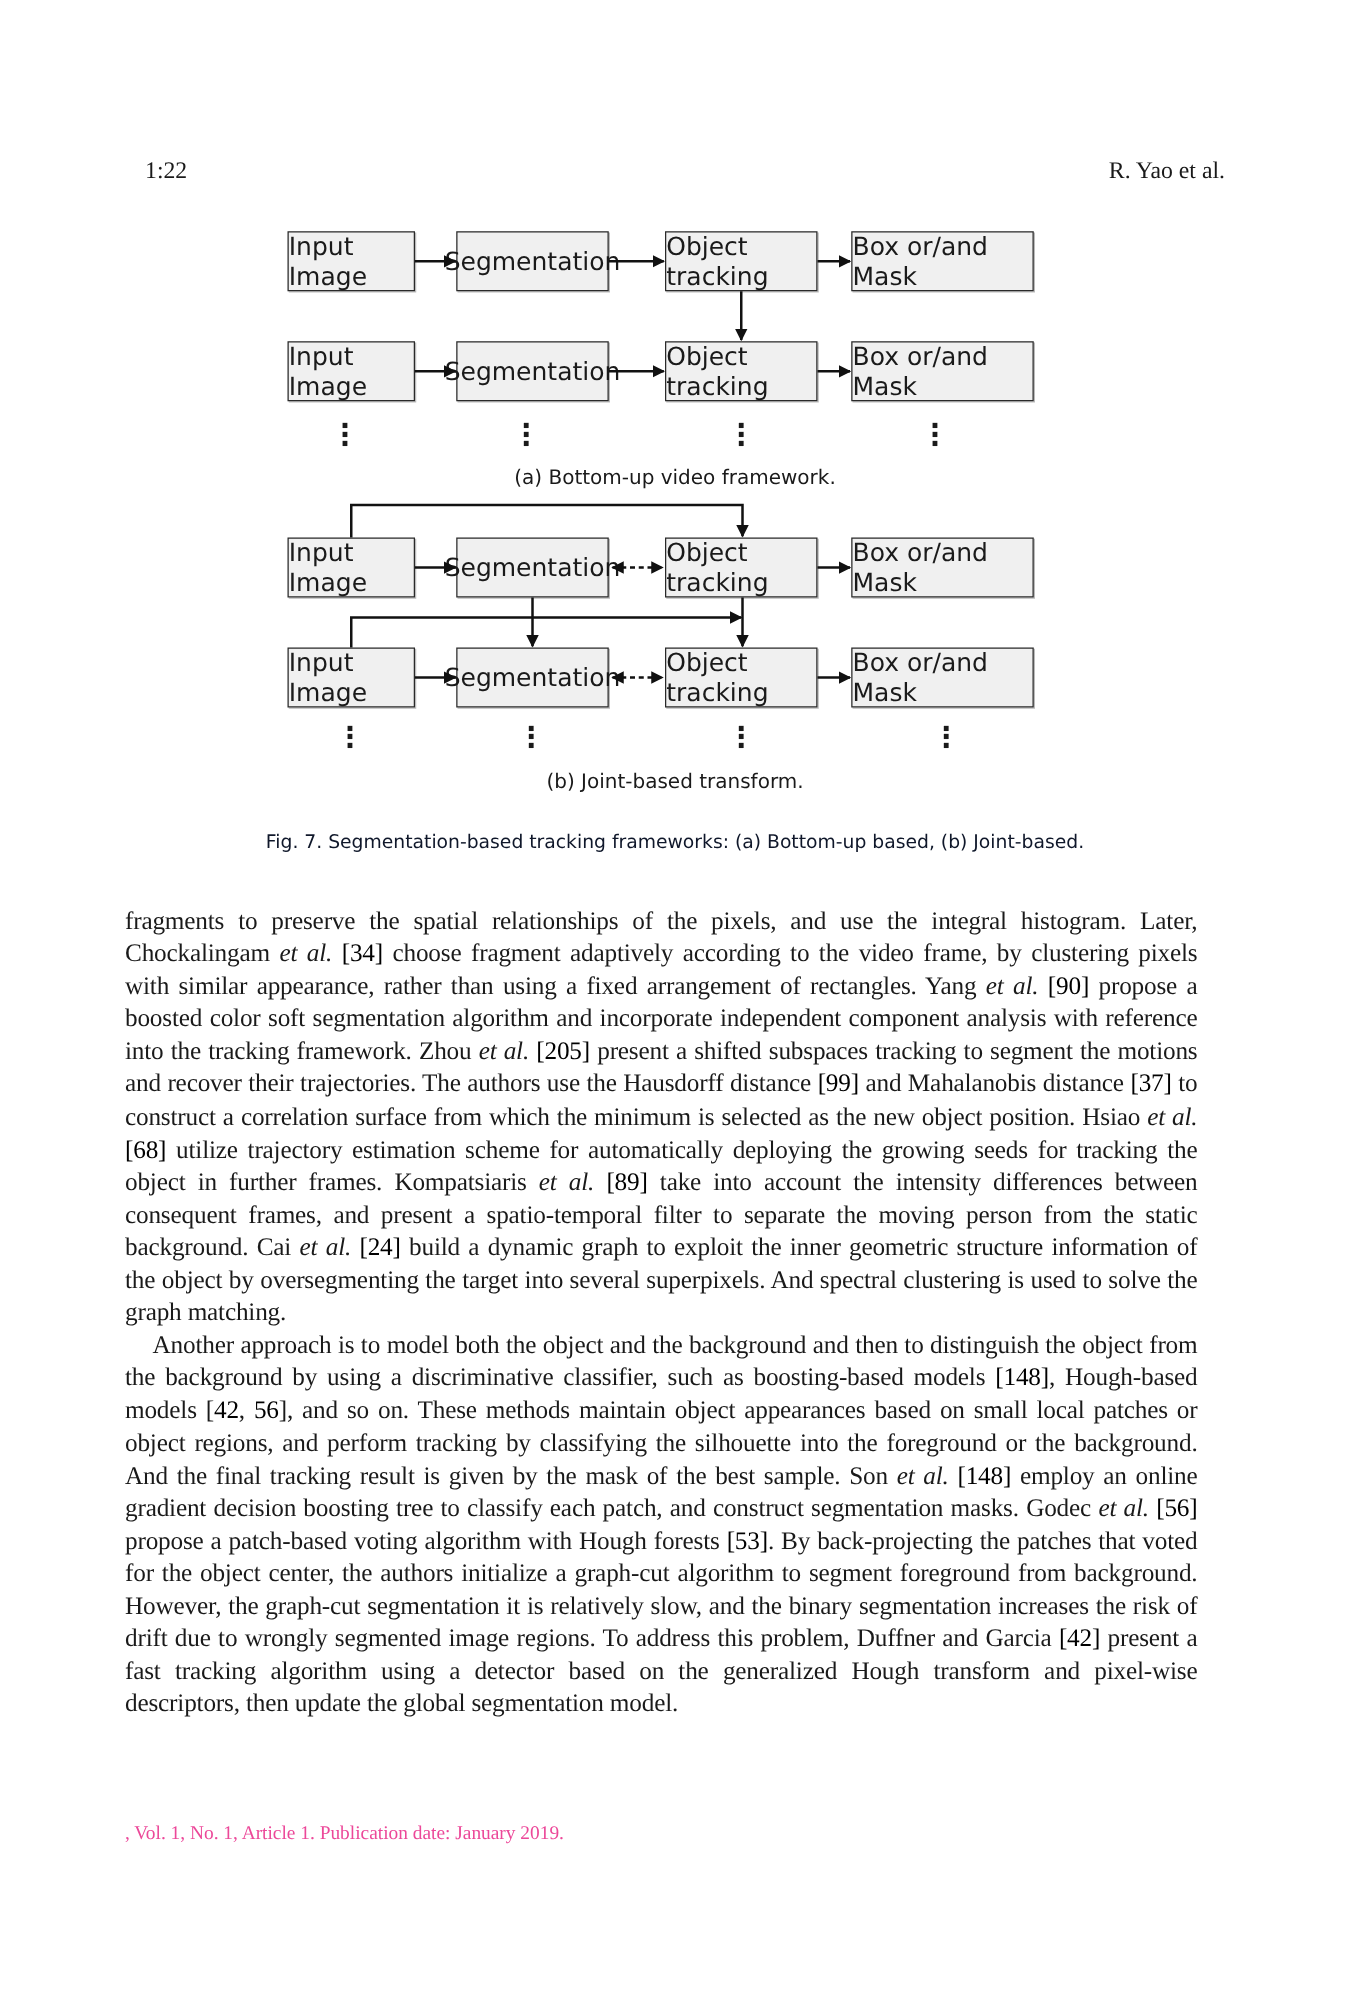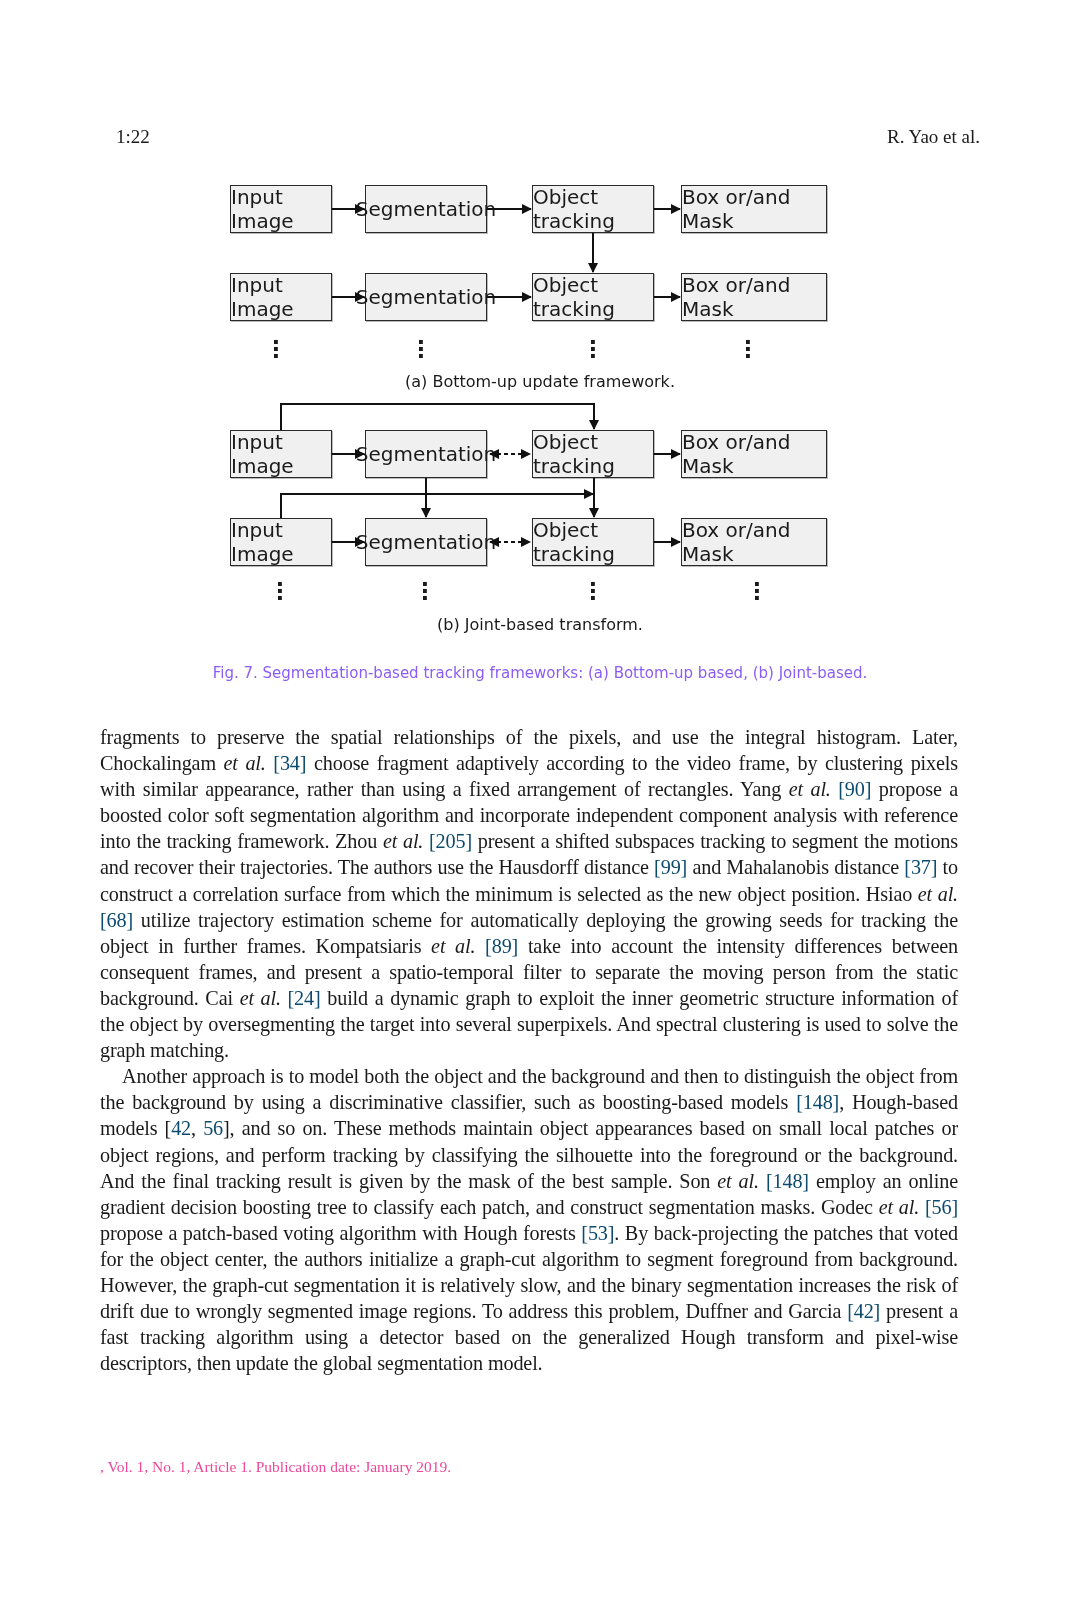--- a/index.html
+++ b/index.html
@@ -14,28 +14,28 @@
   .box { position: absolute; height: 48px; box-sizing: border-box; border: 1.6px solid #2a2a2a;
          background: #f0f0f0; display: flex; align-items: center; justify-content: center;
          font-family: "DejaVu Sans", "Liberation Sans", sans-serif; font-size: 20px; color: #1a1a1a;
          box-shadow: 1px 1px 0 #bbb; }
   .vdots { position: absolute; font-size: 22px; line-height: 8px; font-weight: bold;
            font-family: "DejaVu Sans", sans-serif; width: 10px; text-align: center; }
   .vdots span { display: block; height: 7px; }
   .subcap { position: absolute; left: 0; width: 1080px; text-align: center;
             font-family: "DejaVu Sans", "Liberation Sans", sans-serif; font-size: 16px; }
   .figcap { position: absolute; top: 664px; left: 0; width: 1080px; text-align: center;
-            font-family: "DejaVu Sans", "Liberation Sans", sans-serif; font-size: 15px; color: #8b5cf6; }
+            font-family: "DejaVu Sans", "Liberation Sans", sans-serif; font-size: 15px; color: #0f172a; }
   svg.arrows { position: absolute; left: 0; top: 0; }
 
   .body-text { position: absolute; left: 100px; width: 858px; top: 724px;
                font-size: 20.2px; line-height: 26.1px; text-align: justify; letter-spacing: -0.15px; }
   .body-text p { margin: 0; }
   .body-text p.indent { text-indent: 22px; }
-  .cite { color: #0c4a6e; margin-top: 48px; }
+  .cite { color: #000000; margin-top: 48px; }
   .footer { position: absolute; top: 1458px; left: 100px; font-size: 15.5px; color: #ec4899; }
 </style>
 </head>
 <body>
 
 <div class="running-head">
   <span class="pg">1:22</span>
   <span class="auth">R. Yao et al.</span>
 </div>
 
@@ -65,21 +65,21 @@
       <span>·</span>
       <span>·</span>
       <span>·</span>
     </div>
   <div class="vdots" style="left:743px;top:338px;">
       <span>·</span>
       <span>·</span>
       <span>·</span>
     </div>
 
-  <div class="subcap" style="top:372px;">(a) Bottom-up update framework.</div>
+  <div class="subcap" style="top:372px;">(a) Bottom-up video framework.</div>
 
   <div class="box" style="left:230px;top:430px;width:102px;">Input Image</div>
   <div class="box" style="left:365px;top:430px;width:122px;">Segmentation</div>
   <div class="box" style="left:532px;top:430px;width:122px;">Object tracking</div>
   <div class="box" style="left:681px;top:430px;width:146px;">Box or/and Mask</div>
 
   <div class="box" style="left:230px;top:518px;width:102px;">Input Image</div>
   <div class="box" style="left:365px;top:518px;width:122px;">Segmentation</div>
   <div class="box" style="left:532px;top:518px;width:122px;">Object tracking</div>
   <div class="box" style="left:681px;top:518px;width:146px;">Box or/and Mask</div>

